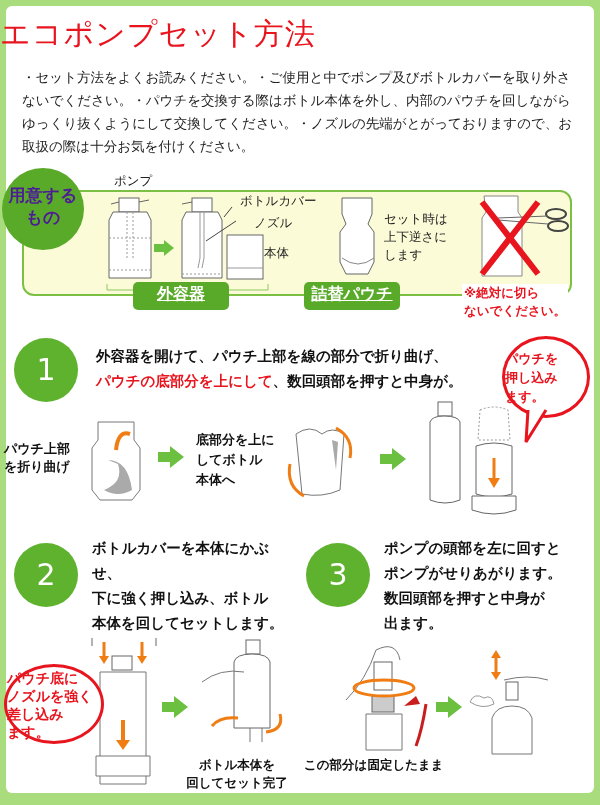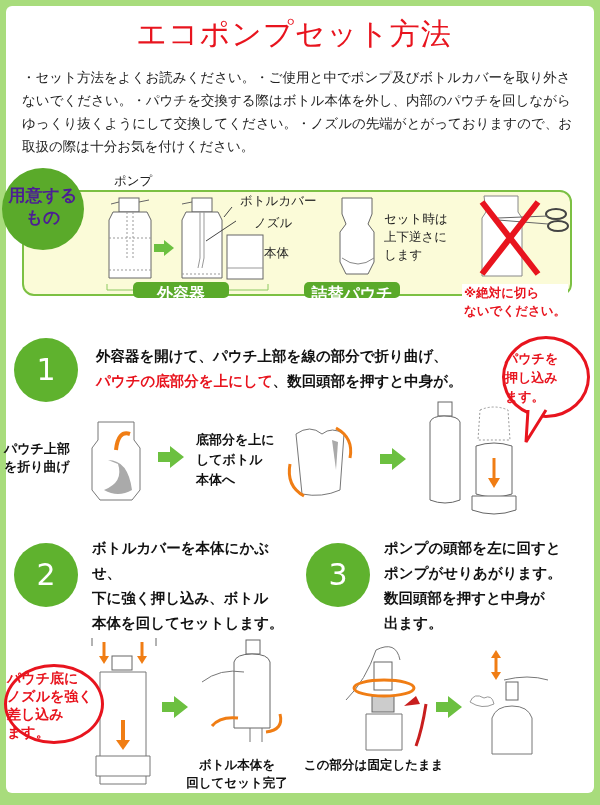--- a/index.html
+++ b/index.html
@@ -1,24 +1,24 @@
 <!DOCTYPE html>
 <html><head>
 <meta charset="utf-8">
 <style>
   * { box-sizing: border-box; margin: 0; padding: 0; }
   html, body { width: 600px; height: 805px; background: #a8dc7c; overflow: hidden; }
   body { font-family: "DejaVu Sans", "Liberation Sans", sans-serif; color: #111; position: relative; }
   .frame { position: absolute; left: 6px; top: 6px; width: 588px; height: 787px; background: #fff; border-radius: 6px; }
   .abs { position: absolute; }
-  .title { left: 0; width: 588px; top: 14px; text-align: center; font-size: 30px; color: #e8141e; letter-spacing: 1px; }
+  .title { left: 0; width: 588px; top: 14px; text-align: left; font-size: 30px; color: #e8141e; letter-spacing: 1px; }
   .intro { left: 22px; top: 66px; width: 560px; font-size: 13.5px; line-height: 23px; color: #222; }
   .panel { left: 22px; top: 190px; width: 550px; height: 106px; background: #fbfbd8; border: 2px solid #7cc043; border-radius: 12px; }
   .badge-big { left: 2px; top: 168px; width: 82px; height: 82px; border-radius: 50%; background: #5aaa2a; color: #4c1d95; font-weight: bold; font-size: 17px; text-align: center; line-height: 22px; padding-top: 16px; }
-  .green-tag { background: #5aaa2a; color: #fff; font-weight: bold; font-size: 16px; text-align: center; border-radius: 5px; height: 16px; line-height: 24px; text-decoration: underline; }
+  .green-tag { background: #5aaa2a; color: #fff; font-weight: bold; font-size: 16px; text-align: center; border-radius: 5px; height: 28px; line-height: 24px; text-decoration: underline; }
   .small { font-size: 12.5px; line-height: 18px; color: #222; }
   .red { color: #e8141e; }
   .step-circle { width: 64px; height: 64px; border-radius: 50%; background: #5fb22e; color: #fff; font-size: 30px; text-align: center; line-height: 64px; }
   .step-text { font-size: 14.5px; font-weight: bold; line-height: 25px; color: #111; }
   .bubble { border: 3px solid #e8141e; background: #fff; border-radius: 50%; color: #e8141e; font-weight: bold; font-size: 13px; line-height: 19px; }
   svg { position: absolute; overflow: visible; }
   .caption { font-size: 12.5px; font-weight: bold; line-height: 18px; text-align: center; color: #111; }
 </style>
 </head>
 <body>

